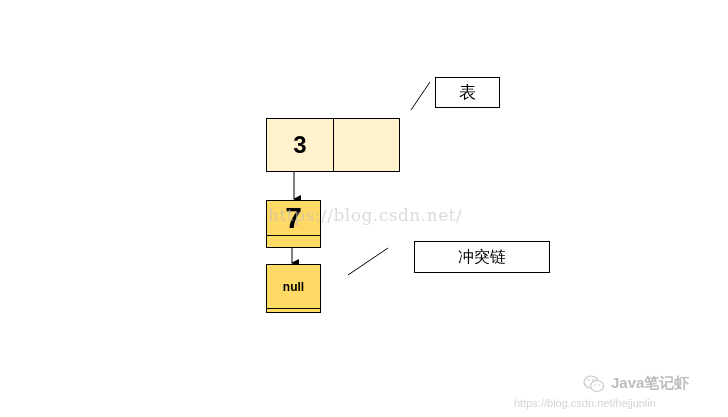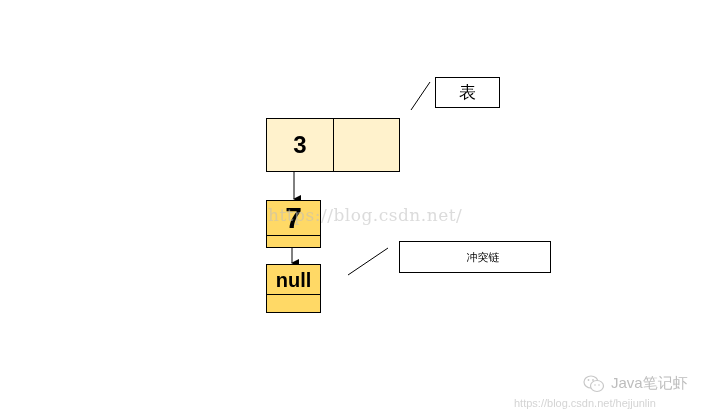--- a/index.html
+++ b/index.html
@@ -25,21 +25,21 @@
       font-family: "Liberation Sans", sans-serif; font-weight: bold; color: #000; border-bottom: 1px solid #000; }
     .node-next { }
     .label-box { border: 1px solid #000; background: #fff; display: flex; align-items: center; justify-content: center;
       font-family: "DejaVu Sans", sans-serif; color: #000; }
     svg.lines { position: absolute; left: 0; top: 0; }
     .watermark-center {
       left: 268px; top: 205px; font-family: "DejaVu Serif", serif; font-size: 17px;
       color: rgba(190,190,190,0.55); letter-spacing: 0.5px; white-space: nowrap;
     }
     .brand { left: 583px; top: 374px; display: flex; align-items: center; gap: 6px; color: #bdbdbd; font-size: 15px;
-      font-family: "Liberation Sans", sans-serif; white-space: nowrap; }
+      font-family: "Liberation Sans", sans-serif; white-space: nowrap; font-weight: bold; }
     .watermark-corner { left: 514px; top: 397px; font-family: "Liberation Sans", sans-serif; font-size: 11px;
       color: #d4d4d4; white-space: nowrap; }
   </style>
 </head>
 <body>
 
 <svg class="lines" width="728" height="417">
   <defs>
     <marker id="arrowhead" markerWidth="8" markerHeight="8" refX="4" refY="7" orient="auto" markerUnits="userSpaceOnUse">
       <path d="M0,0 L8,0 L4,8 Z" fill="#000"></path>
@@ -59,25 +59,25 @@
   <div class="table-cell first">3</div>
   <div class="table-cell second"></div>
 </div>
 
 <div class="abs node" style="top:200px; height:46px;">
   <div class="node-val" style="height:34px; font-size:30px;">7</div>
   <div class="node-next" style="height:11px;"></div>
 </div>
 
 <div class="abs node" style="top:264px; height:47px;">
-  <div class="node-val" style="height:30px; font-size:20px; padding-top:1px; box-sizing:border-box;">null</div>
+  <div class="node-val" style="height:44px; font-size:12px; padding-top:1px; box-sizing:border-box;">null</div>
   <div class="node-next" style="height:11px;"></div>
 </div>
 
-<div class="abs label-box" style="left:399px; top:241px; width:134px; height:30px; font-size:11px;padding-left:16px;">
+<div class="abs label-box" style="left:414px; top:241px; width:134px; height:30px; font-size:16px;">
   <span>冲突链</span>
 </div>
 
 <div class="abs watermark-center">https://blog.csdn.net/</div>
 
 <div class="abs brand">
   <svg width="22" height="18" viewBox="0 0 22 18">
     <ellipse cx="8" cy="7" rx="7" ry="6" fill="none" stroke="#c8c8c8" stroke-width="1.2"></ellipse>
     <ellipse cx="14" cy="11" rx="6.5" ry="5.5" fill="#fff" stroke="#c8c8c8" stroke-width="1.2"></ellipse>
     <circle cx="5.5" cy="5" r="0.9" fill="#c8c8c8"></circle>

